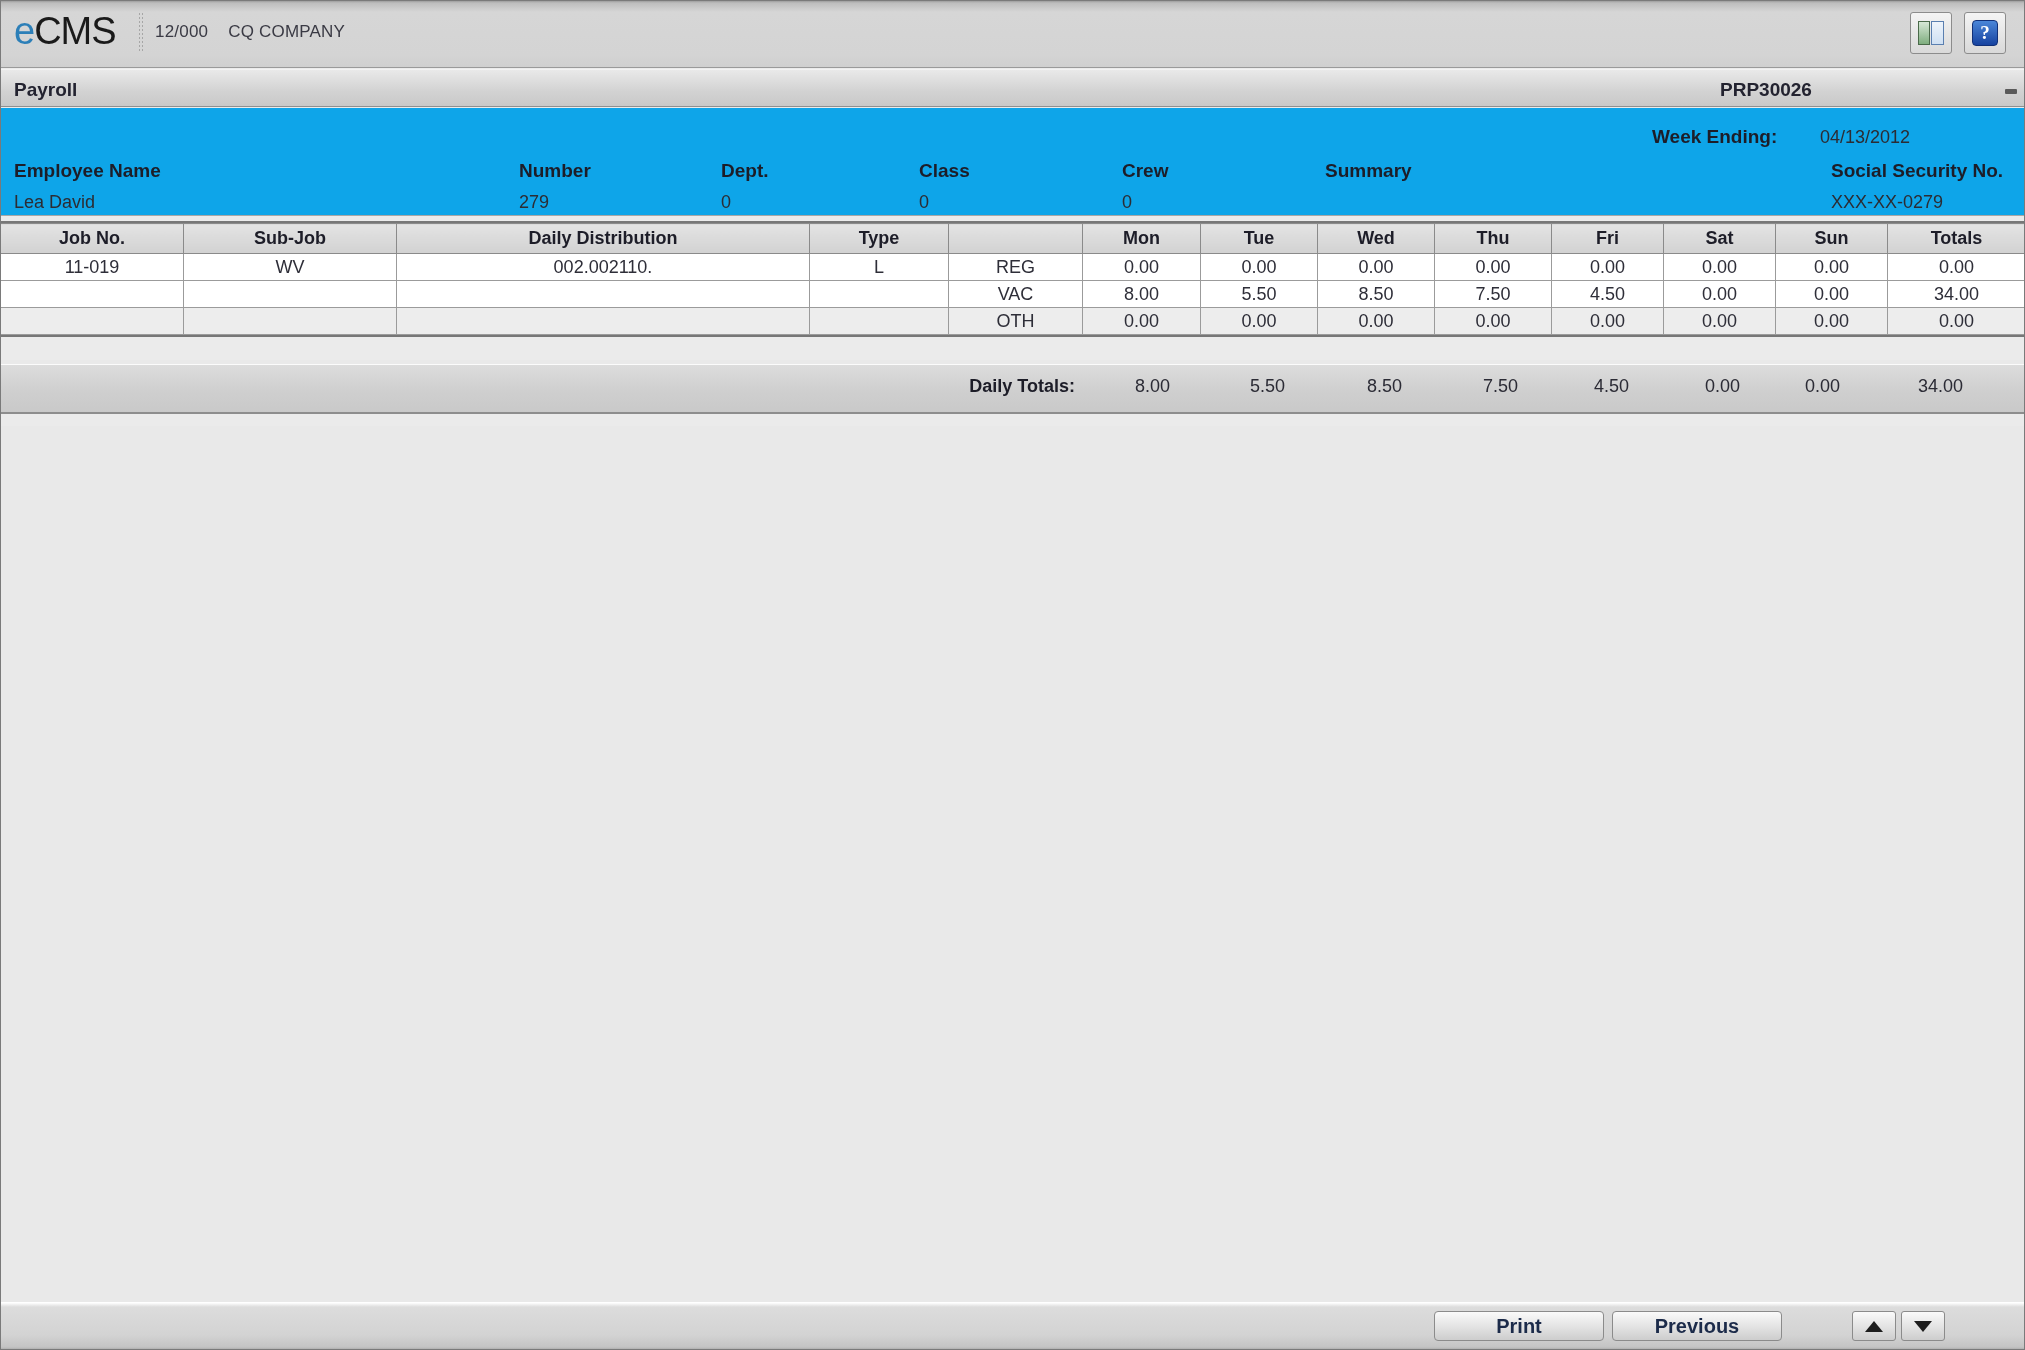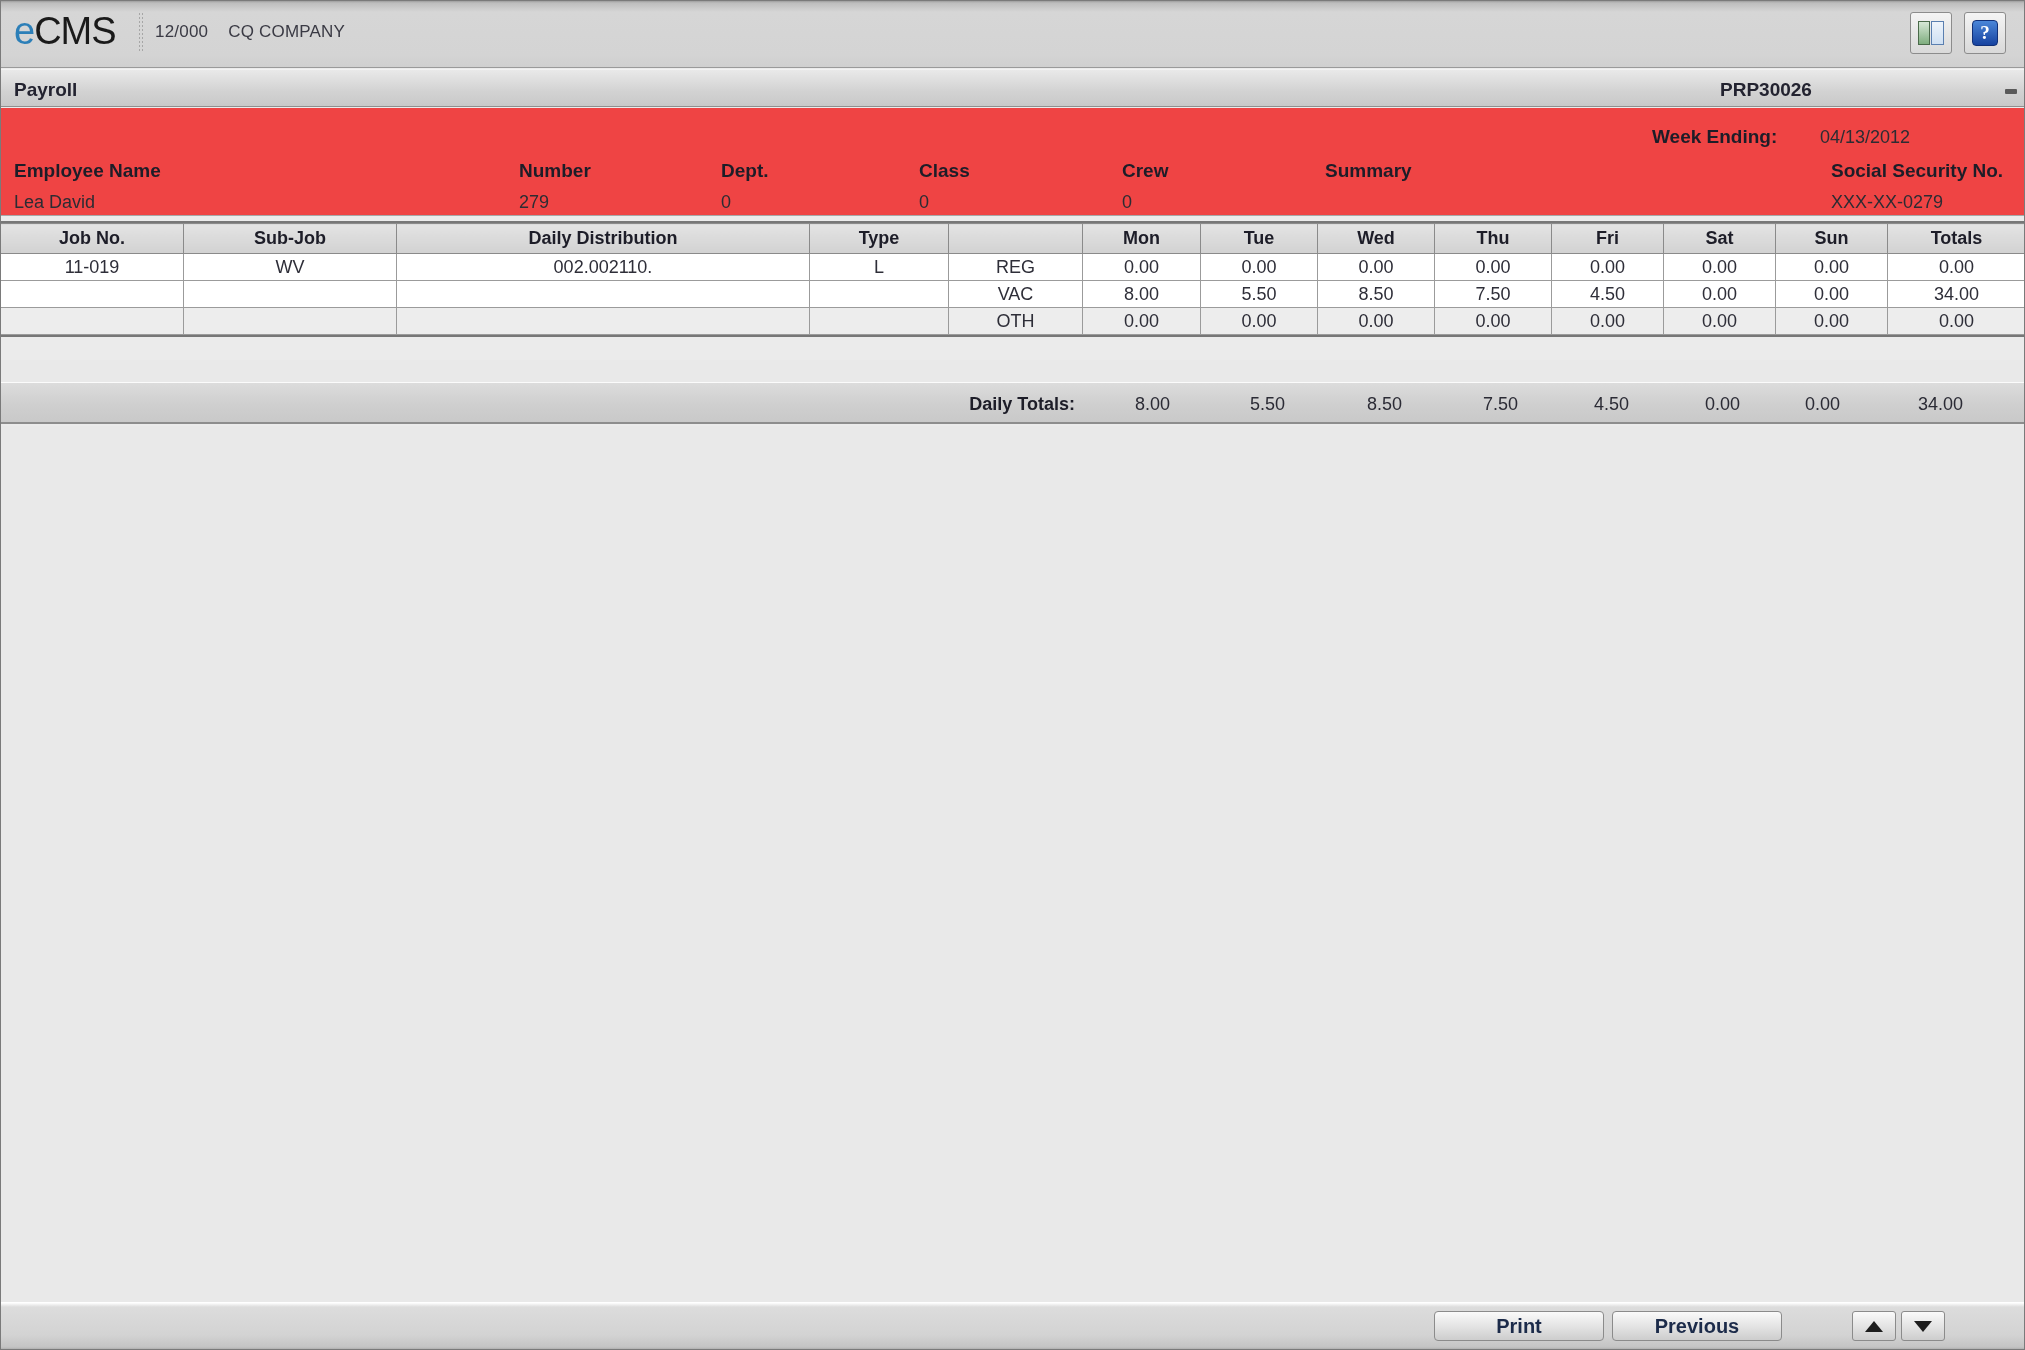--- a/index.html
+++ b/index.html
@@ -73,21 +73,21 @@
   .titlebar .tc { position: absolute; left: 0; right: 0; top: 9px; text-align: center; font-size: 19px; font-weight: bold; color: #232330; }
   .titlebar .tr { position: absolute; left: 1720px; top: 9px; font-size: 19px; font-weight: bold; color: #232330; }
   .titlebar .dash {
     position: absolute; left: 2005px; top: 19px; width: 12px; height: 5px;
     background: #5a5a5a; border-radius: 1px;
   }
 
   
   .hdr {
     position: absolute; left: 0; top: 108px; width: 2025px; height: 108px;
-    background: #ef4444; border-bottom: 1px solid #a8a8a8;
+    background: #0ea5e9; border-bottom: 1px solid #a8a8a8;
   }
   .hdr .lbl { position: absolute; font-size: 19px; font-weight: bold; color: #1d1d28; }
   .hdr .val { position: absolute; font-size: 18px; color: #2c2c33; }
 
   
   .grid {
     position: absolute; left: 0; top: 221px; width: 2025px;
     border-top: 2px solid #777; border-bottom: 2px solid #777;
   }
   table.tc { border-collapse: collapse; width: 2025px; table-layout: fixed; }
@@ -98,21 +98,21 @@
   }
   table.tc td {
     height: 27px; font-size: 18px; color: #2e2e38;
     border: 1px solid #9b9b9b; text-align: center; background: #fff;
   }
   table.tc tr.alt td { background: #ededed; }
 
   
   .gap { position: absolute; left: 0; top: 360px; width: 2025px; height: 22px; background: #e9e9e9; }
   .totband {
-    position: absolute; left: 0; top: 382px; width: 2025px; height: 42px;
+    position: absolute; left: 0; top: 364px; width: 2025px; height: 50px;
     background: linear-gradient(to bottom,#dcdcdc,#cfcfcf 55%,#c9c9c9);
     border-top: 1px solid #fbfbfb; border-bottom: 2px solid #8d8d8d;
   }
   .totband .cell {
     position: absolute; top: 11px; font-size: 18px; color: #2b2b35; text-align: right;
   }
   .totband .lab { font-weight: bold; color: #1d1d28; }
 
   
   .canvas {

